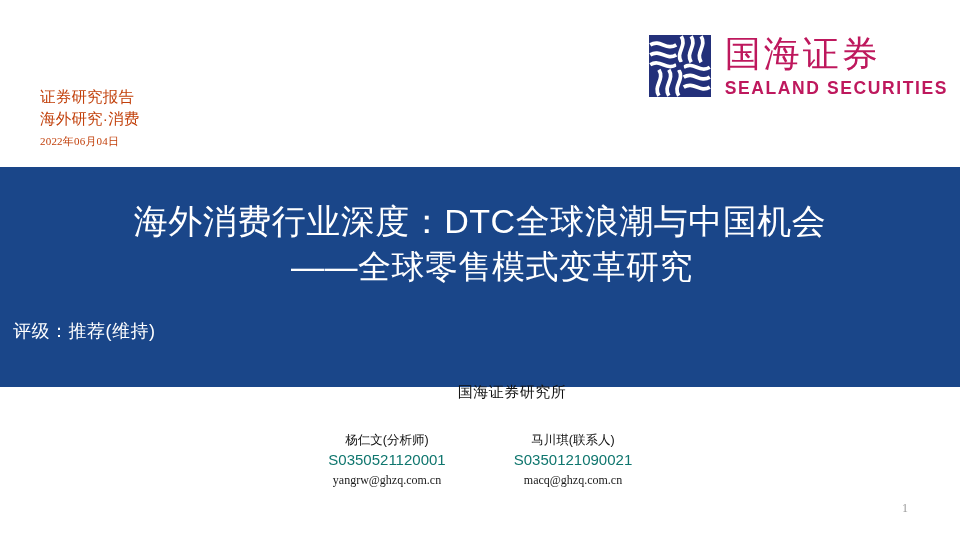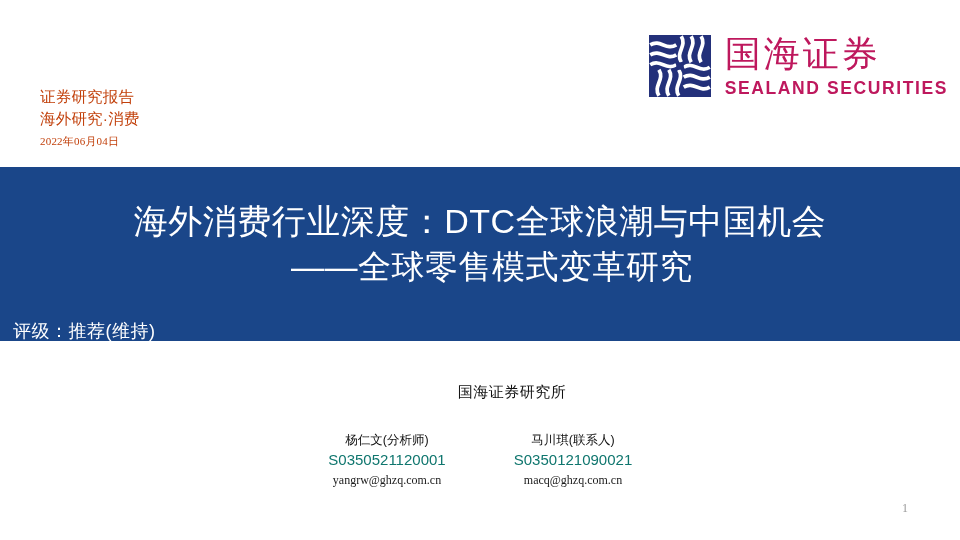--- a/index.html
+++ b/index.html
@@ -87,21 +87,21 @@
     margin-top: 3px;
     white-space: nowrap;
   }
 
   
   .banner {
     position: absolute;
     left: 0;
     top: 167px;
     width: 960px;
-    height: 174px;
+    height: 220px;
     background: #1a4689;
   }
 
   .title-wrap {
     position: absolute;
     left: 0;
     top: 32px;
     width: 960px;
     text-align: center;
   }

